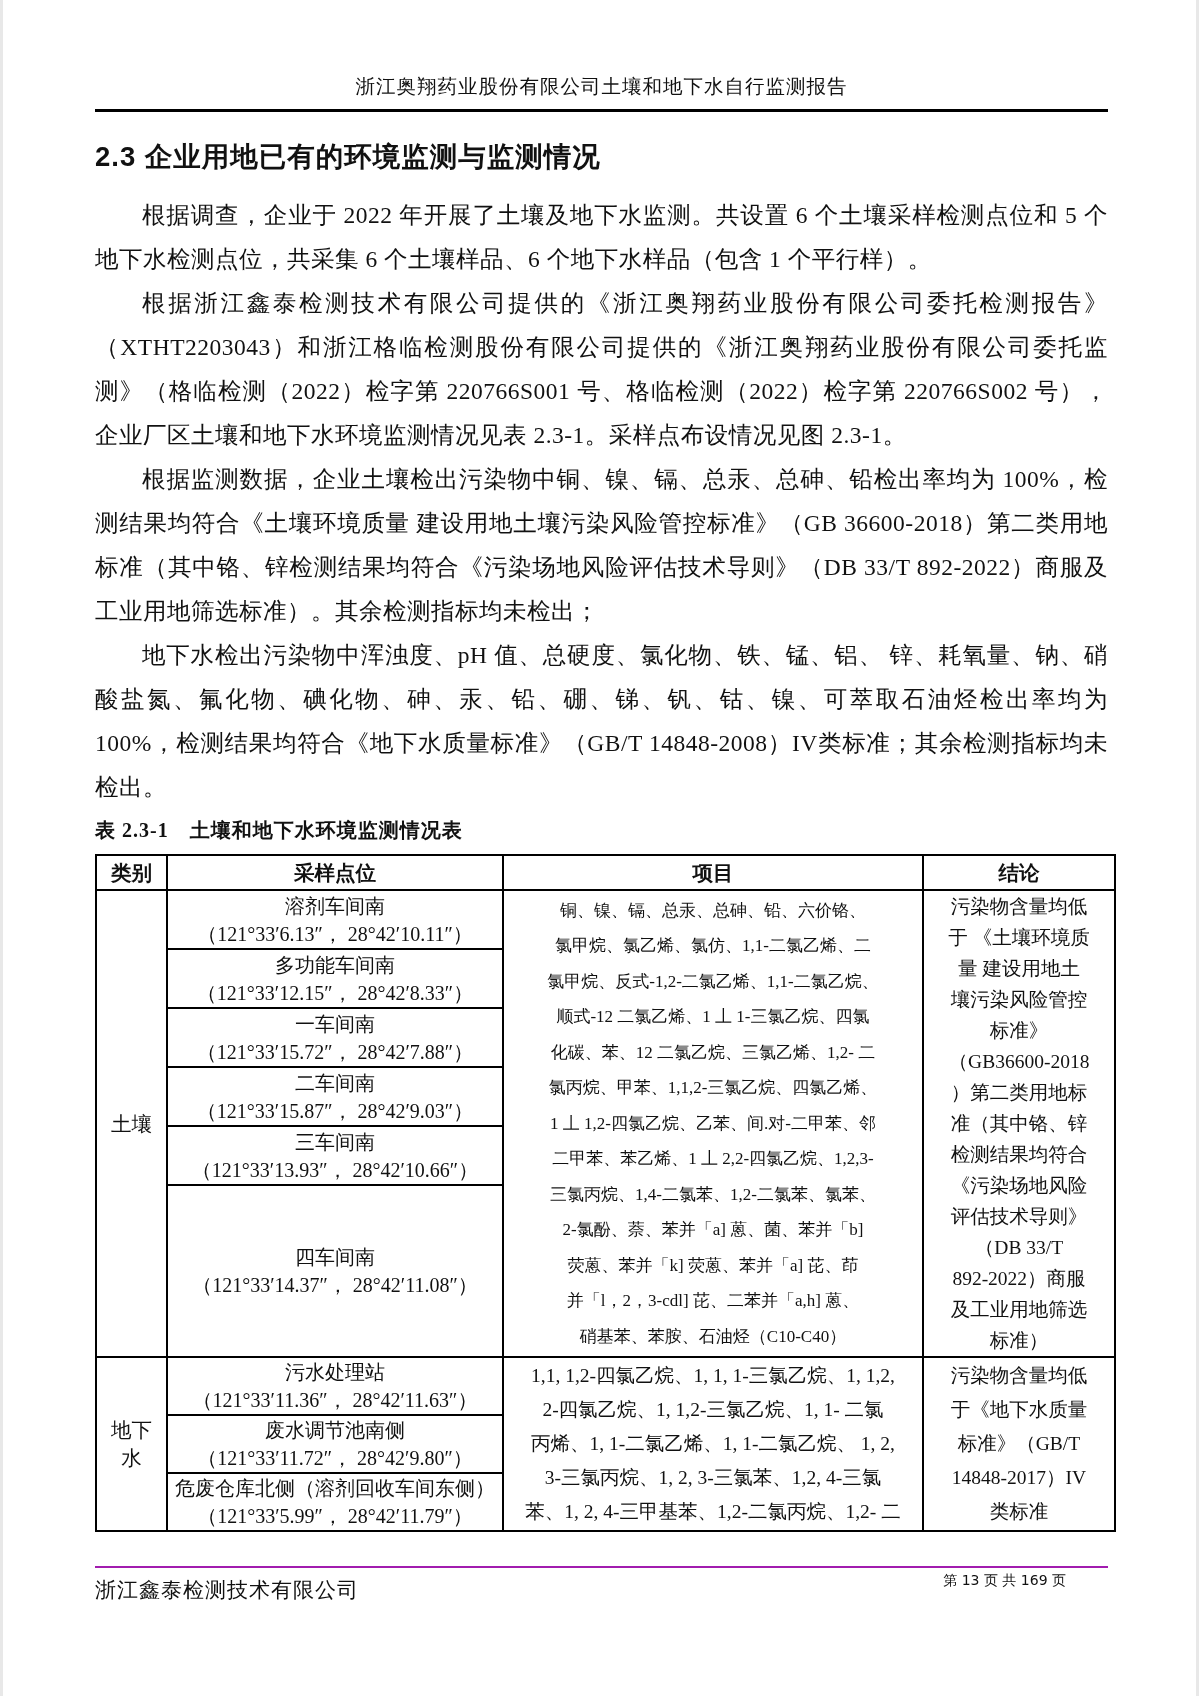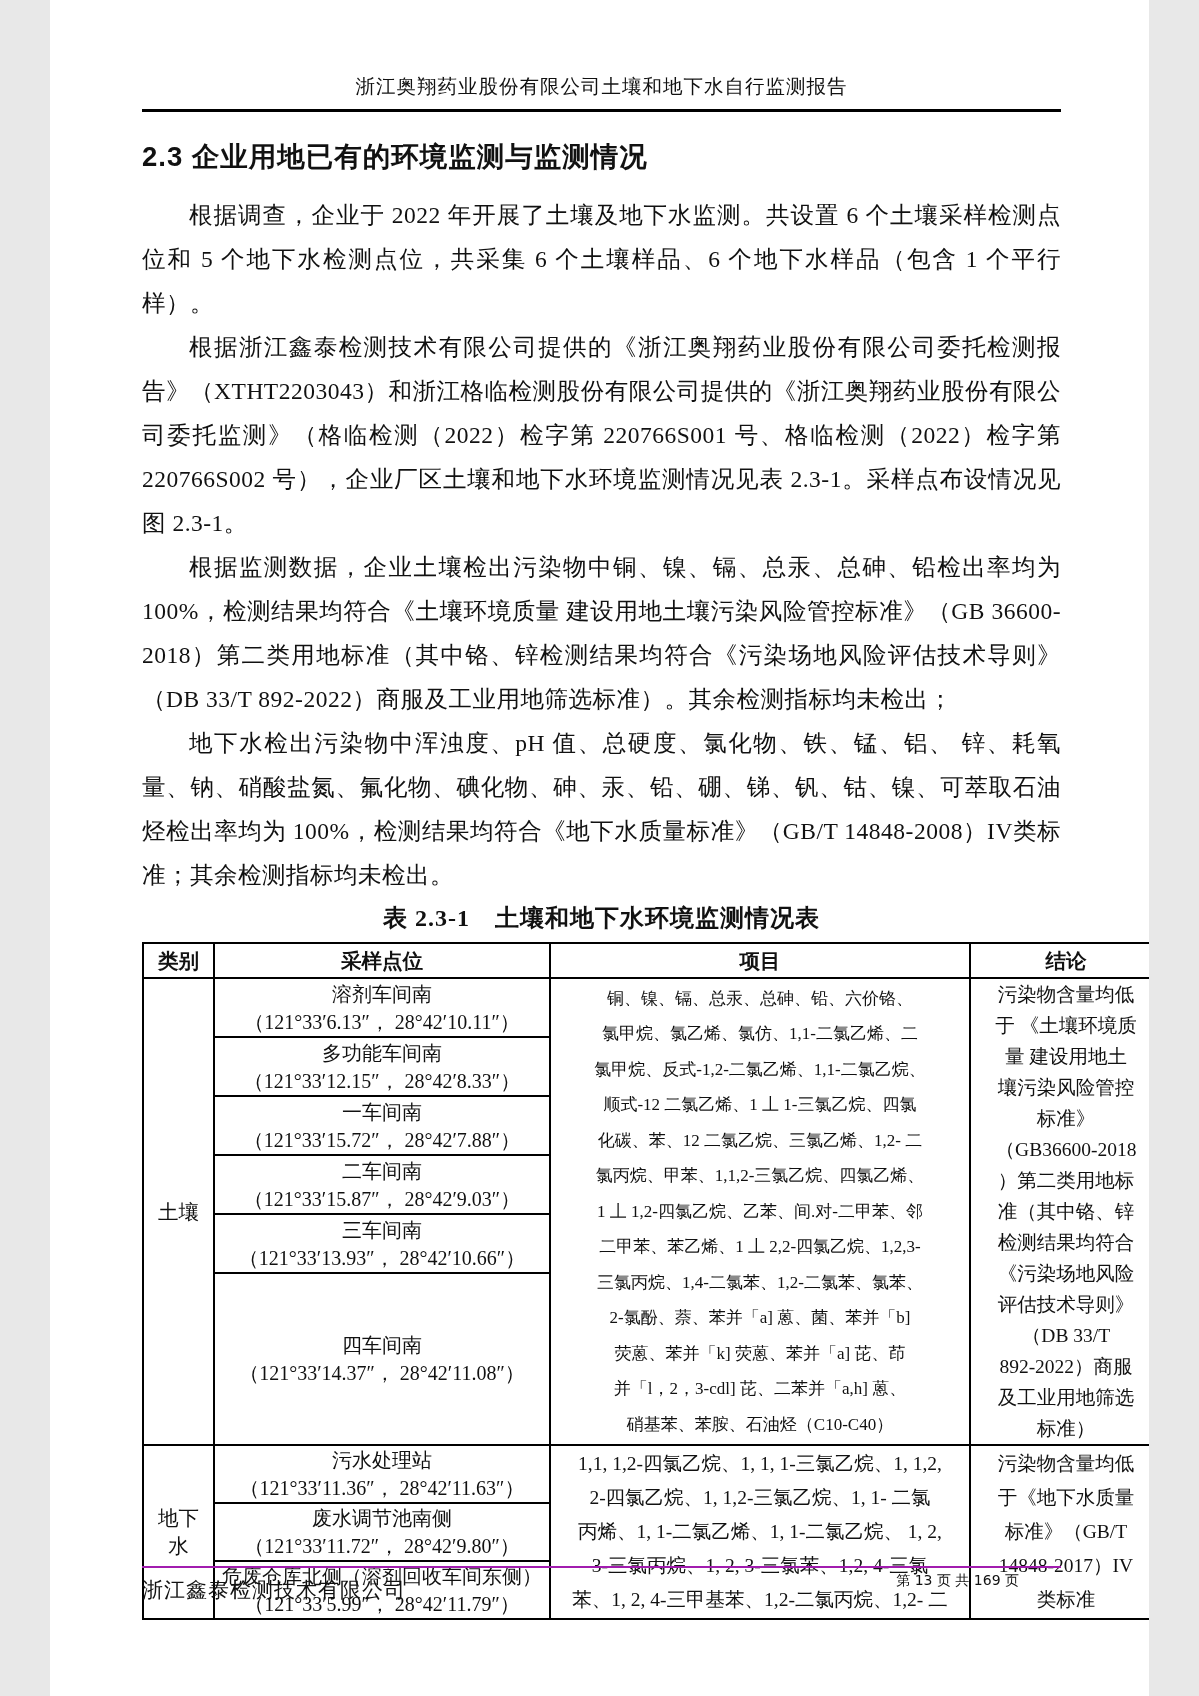--- a/index.html
+++ b/index.html
@@ -1,18 +1,18 @@
 <!DOCTYPE html>
 <html lang="zh"><head>
 <meta charset="utf-8">
 <style>
   html,body{margin:0;padding:0;background:#e8e8e8;}
   .page{
     position:relative;
-    width:1099px;height:1696px;
+    width:1193px;height:1696px;
     margin:0 auto;
     background:#ffffff;
     color:#111;
     font-family:"Liberation Serif", serif;
     overflow:hidden;
     box-sizing:border-box;
     padding:0 88px 0 92px;
   }
   .doc-title{
     padding-top:74px;
@@ -39,23 +39,23 @@
     margin:0;
     font-size:23.5px;
     line-height:44px;
     text-align:justify;
     text-indent:2em;
     letter-spacing:0.5px;
   }
   .table-caption{
     margin-top:6px;
     font-weight:bold;
-    font-size:24px;
+    font-size:20px;
     line-height:30px;
-    text-align:center;
+    text-align:left;
     letter-spacing:1px;
   }
   table.monitor{
     margin-top:9px;
     border-collapse:collapse;
     table-layout:fixed;
     width:1019px;
     font-size:19.5px;
   }
   table.monitor col.c1{width:71px;}

